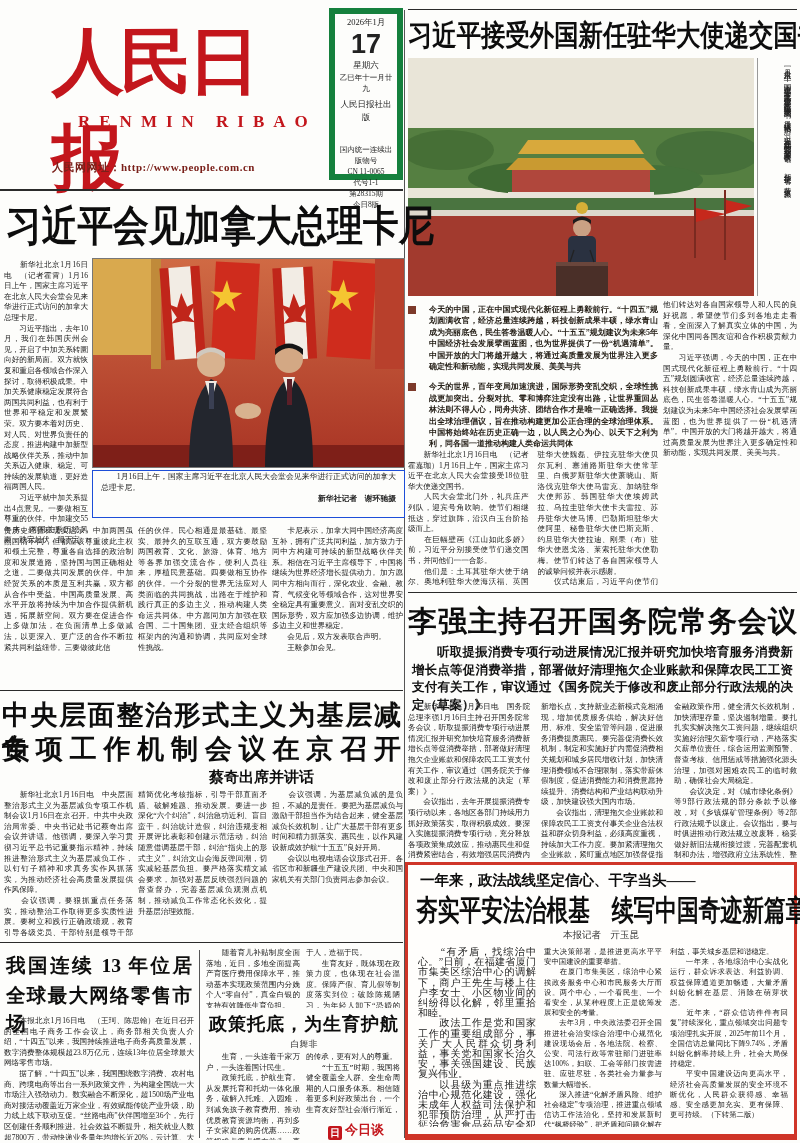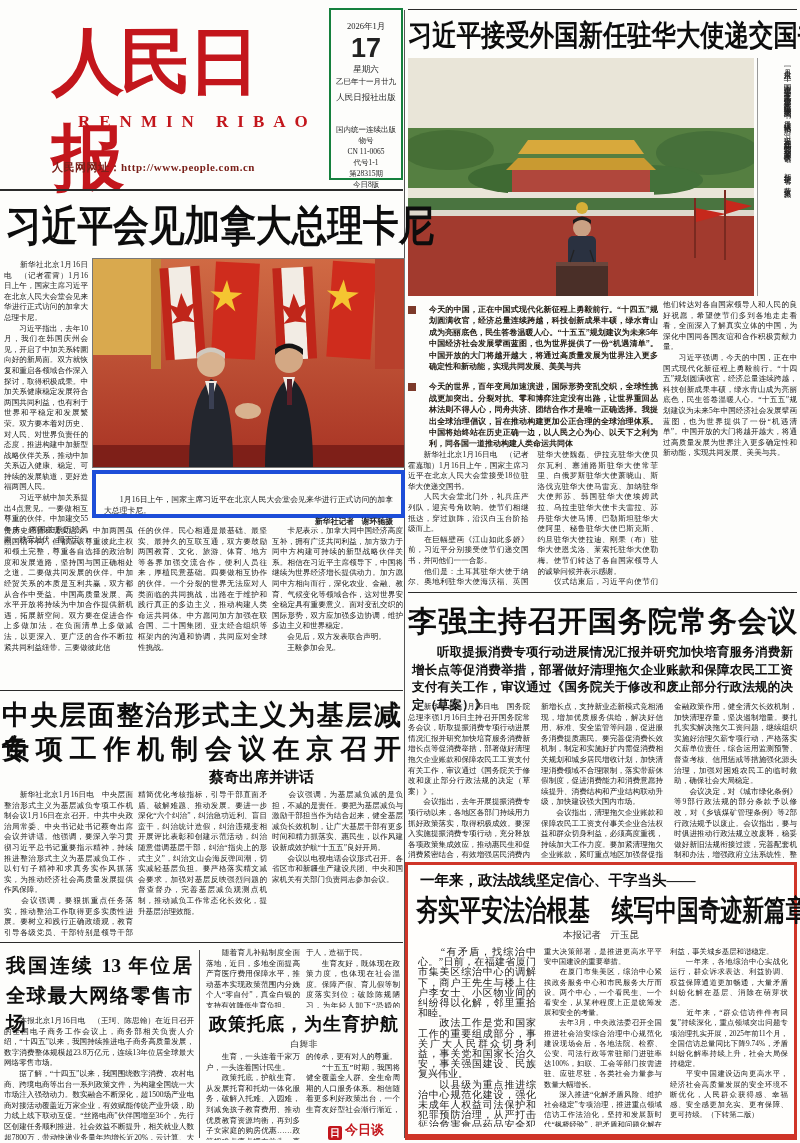--- a/index.html
+++ b/index.html
@@ -8,32 +8,32 @@
   .abs{position:absolute;}
   .rule{position:absolute;background:#2b2b2b;}
   .vrule{position:absolute;background:#555;width:1px;}
   .body-text{font-size:7.6px;line-height:10.6px;text-align:justify;white-space:pre-line;overflow:hidden;color:#202020;}
   .sans{font-family:"Liberation Sans","DejaVu Sans",sans-serif;}
   .scaled{display:inline-block;transform-origin:left center;white-space:nowrap;}
   
   .mast-title{font-size:72px;font-weight:900;color:#c3161c;letter-spacing:-4px;transform:scale(.92,1.08);transform-origin:left top;}
   .mast-pinyin{font-size:17px;font-weight:700;color:#c3161c;letter-spacing:9px;}
   .mast-web{font-size:11px;font-weight:700;color:#7a201a;letter-spacing:.5px;}
-  .datebox{border:2px solid #15803d;text-align:center;padding:10px 2px;box-sizing:border-box;font-size:8.5px;line-height:13px;color:#222;}
+  .datebox{border:6px solid #15803d;text-align:center;padding:2px 2px;box-sizing:border-box;font-size:8.5px;line-height:13px;color:#222;}
   .datebox .day{font-size:27px;font-weight:700;line-height:30px;font-family:"Liberation Sans","DejaVu Sans",sans-serif;}
   .datebox .small{font-size:7.5px;line-height:11px;}
   
   .hl-black{font-family:"Liberation Sans","DejaVu Sans",sans-serif;font-weight:900;color:#0d0d0d;}
   .hl-serif{font-weight:900;color:#0d0d0d;text-align:right;}
   .justify-last{text-align:justify;text-align-last:justify;}
   .subhead{font-weight:700;font-size:12.5px;line-height:17.5px;text-align:justify;text-indent:2em;color:#111;}
   .bullet-row{display:flex;gap:13px;margin-bottom:9px;}
   .bullet-sq{width:8px;height:8px;background:#7d3a2a;margin-top:2px;flex:none;}
   .bullet-tx{font-size:8px;line-height:11.4px;font-weight:600;text-align:justify;color:#262018;}
-  .cap-box{border:4px solid #1d4ed8;padding:20px 8px;box-sizing:border-box;font-size:7.8px;line-height:11px;text-align:justify;color:#222;}
+  .cap-box{border:1px solid #1d4ed8;padding:0 8px;box-sizing:border-box;font-size:7.8px;line-height:11px;text-align:justify;color:#222;}
   .cap-credit{display:block;text-align:right;font-weight:700;}
   .vcaption{writing-mode:vertical-rl;font-size:7.6px;line-height:13px;letter-spacing:1px;color:#222;border-left:1px solid #999;padding:4px 3px;box-sizing:border-box;}
   .redbox{border:3px solid #cf3528;border-bottom-width:6px;box-sizing:border-box;background:#fffefc;}
   .tt-logo{display:inline-block;width:14px;height:14px;background:#c3161c;color:#fff;font-size:10px;line-height:14px;text-align:center;font-weight:700;border-radius:2px;margin-right:3px;vertical-align:-2px;}
   .tt-label{color:#c3161c;font-weight:900;font-size:13px;font-family:"Liberation Sans","DejaVu Sans",sans-serif;}
   .photo{display:block;}
 </style>
 </head>
 <body>
 

